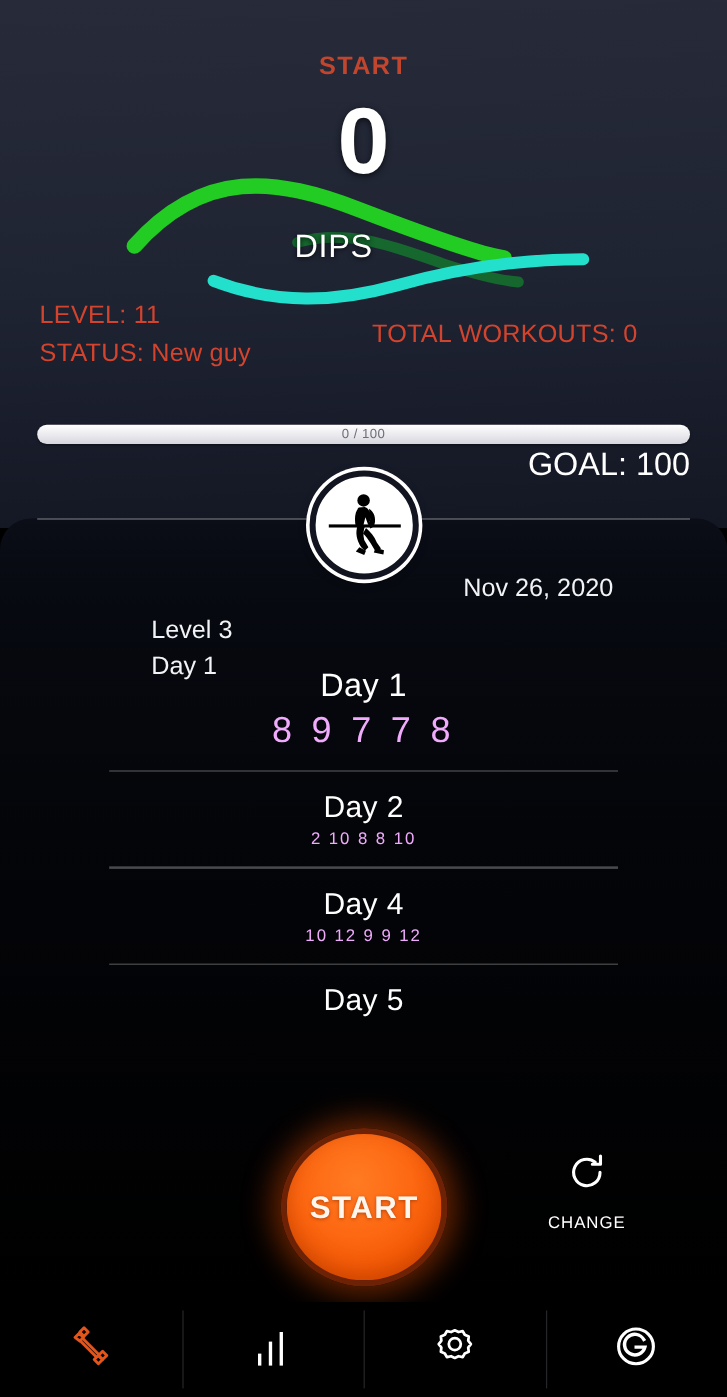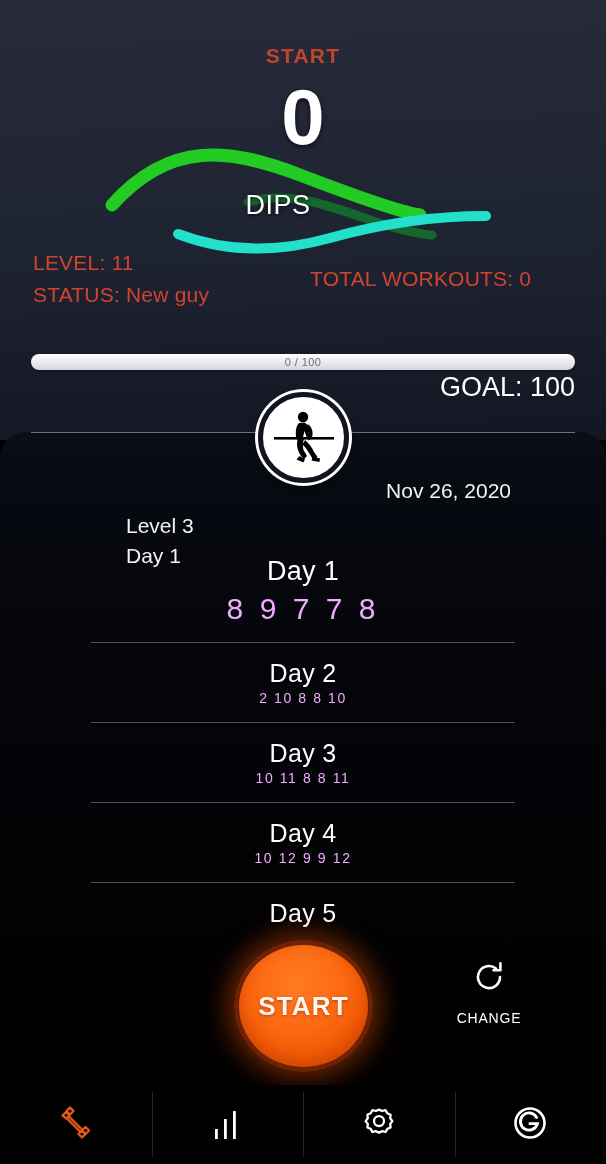--- a/index.html
+++ b/index.html
@@ -261,24 +261,20 @@
       <div class="day-reps">8 9 7 7 8</div>
     </div>
     <div class="row-sep"></div>
 
     <div class="day-row other pad-other">
       <div class="day-name">Day 2</div>
       <div class="day-reps">2 10 8 8 10</div>
     </div>
     <div class="row-sep"></div>
 
-    <div class="day-row other pad-other">
-      <div class="day-name">Day 3</div>
-      <div class="day-reps">10 11 8 8 11</div>
-    </div>
     <div class="row-sep"></div>
 
     <div class="day-row other pad-other">
       <div class="day-name">Day 4</div>
       <div class="day-reps">10 12 9 9 12</div>
     </div>
     <div class="row-sep"></div>
 
     <div class="day-row other pad-last">
       <div class="day-name">Day 5</div>

